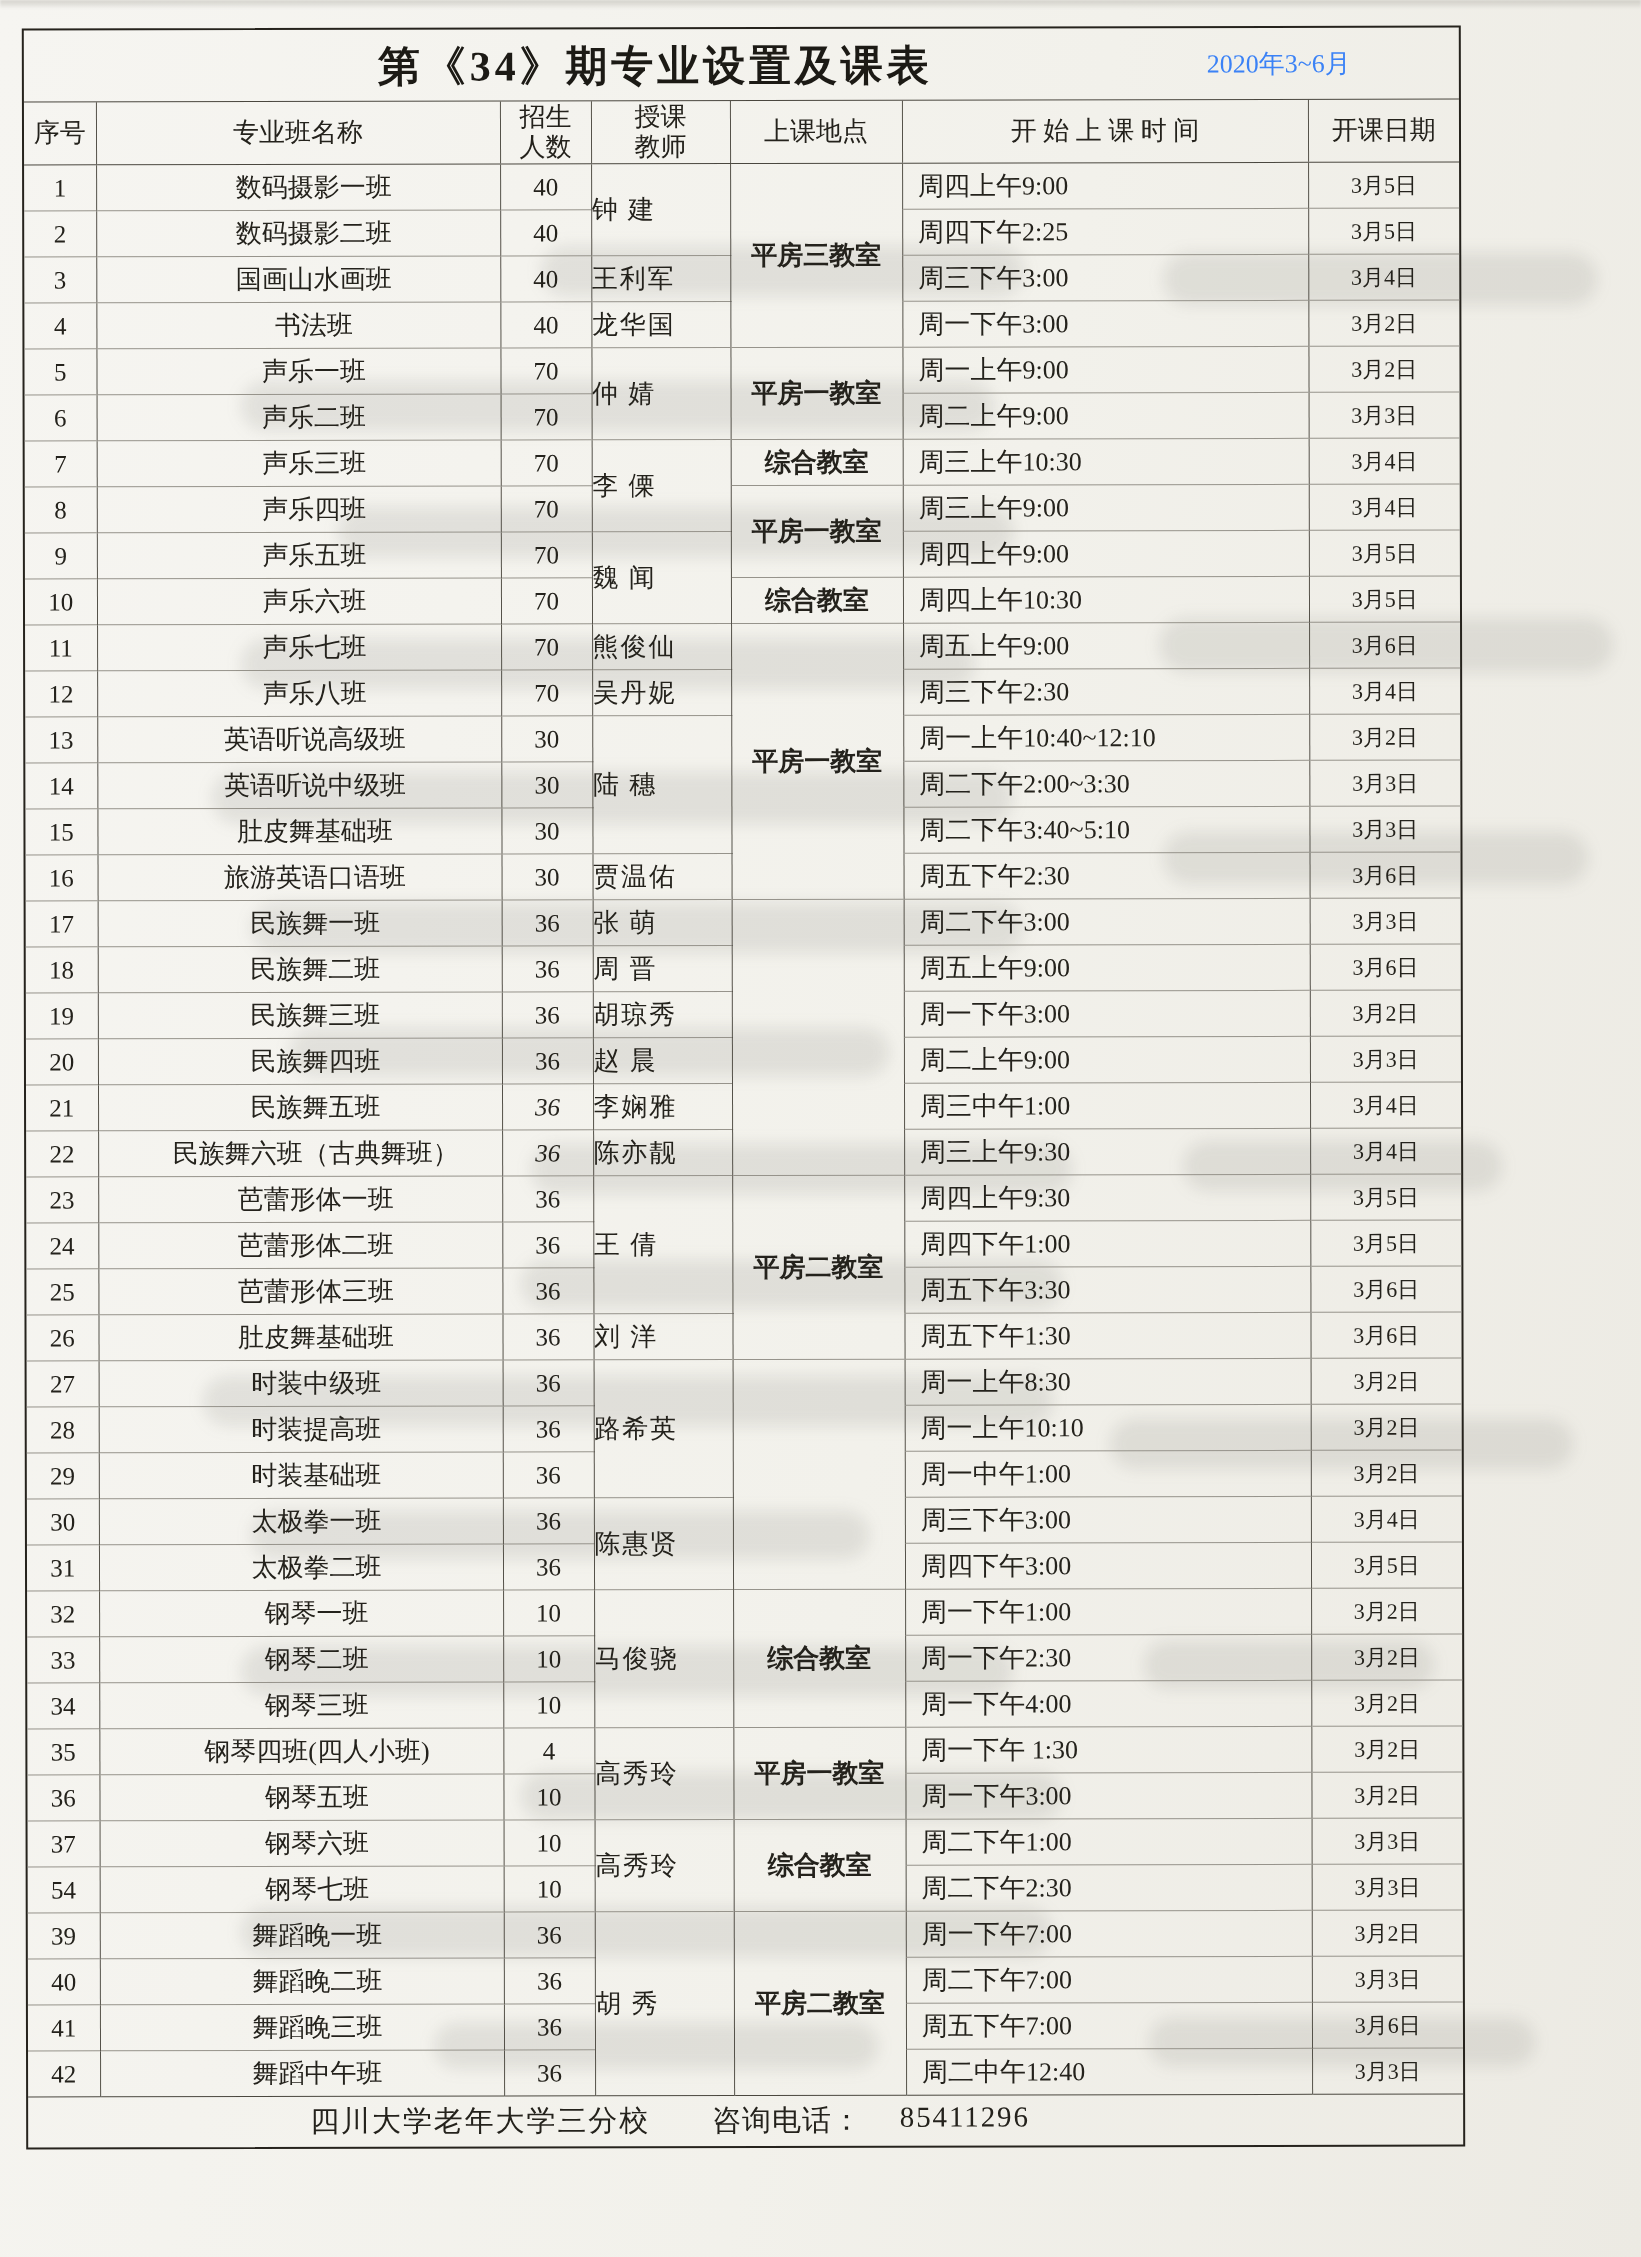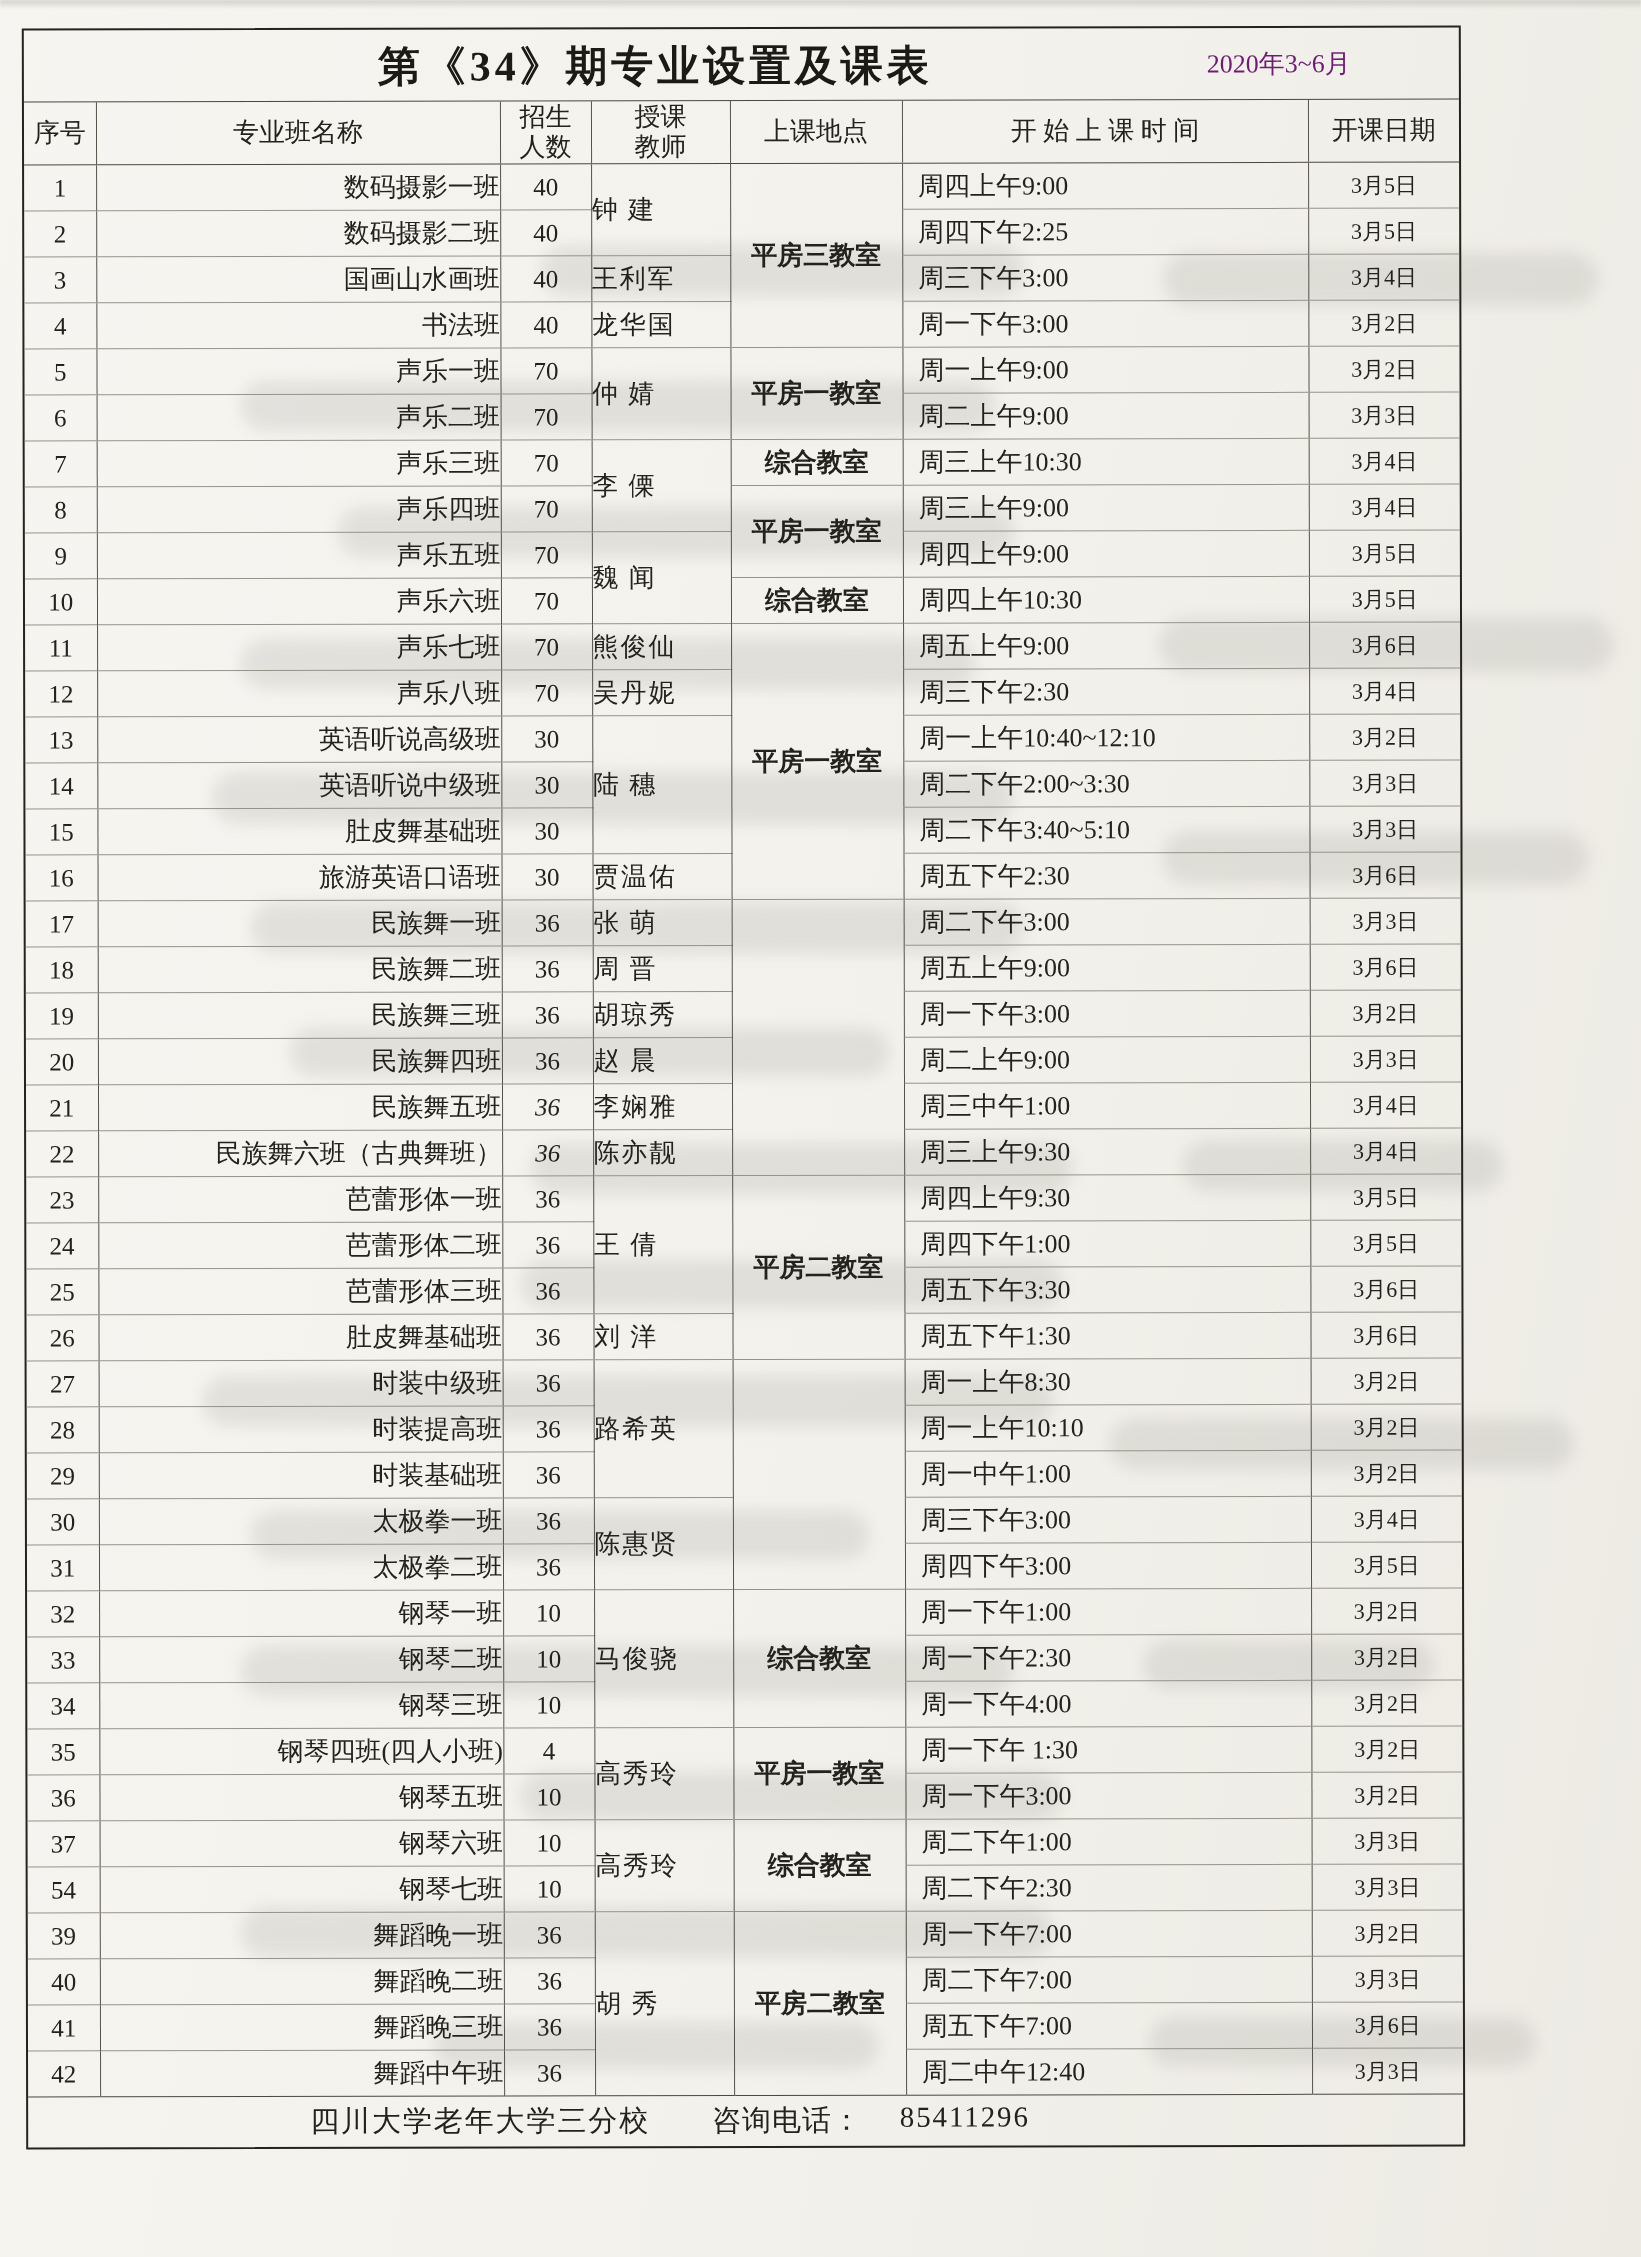--- a/index.html
+++ b/index.html
@@ -17,34 +17,34 @@
     border:2.9px solid #26231d;transform:rotate(-0.12deg);
     box-sizing:border-box;
   }
   .titlebar{position:relative;height:71px;border-bottom:1.9px solid #4a473f;}
   .doc-title{
     position:absolute;left:44%;top:52%;transform:translate(-50%,-50%);
     font-size:42px;font-weight:bold;letter-spacing:3.9px;color:#1c1a15;white-space:nowrap;
   }
   .doc-period{
     position:absolute;right:108px;top:50%;transform:translateY(-50%);
-    font-size:26px;color:#701a75;white-space:nowrap;
+    font-size:26px;color:#3b82f6;white-space:nowrap;
   }
   table{width:100%;border-collapse:collapse;table-layout:fixed;}
   col.c1{width:72px}col.c2{width:404px}col.c3{width:91px}
   col.c4{width:139px}col.c5{width:172px}col.c6{width:406px}
   th,td{padding:0;color:#24221c;overflow:hidden;}
   th{height:62px;font-size:26px;font-weight:normal;white-space:pre-line;
      border-bottom:1.9px solid #4a473f;line-height:1.15;}
   th,td{border-left:1.9px solid #55524a;}
   th:first-child,td.first{border-left:none;}
   tbody td{height:45px;font-size:26px;border-top:1px solid #96938b;}
   tbody tr:first-child td{border-top:none;}
   .c-no{text-align:center;font-size:25px;}
-  .c-name{text-align:right;padding-left:31px;white-space:nowrap;}
+  .c-name{text-align:center;padding-left:31px;white-space:nowrap;}
   .c-enroll{text-align:center;font-size:25px;}
   .c-enroll.ital{font-style:italic;}
   .c-teacher{text-align:left;letter-spacing:1.9px;white-space:nowrap;}
   .c-loc{text-align:center;white-space:nowrap;font-weight:bold;}
   .c-time{text-align:left;padding-left:15.4px;white-space:nowrap;}
   .c-date{text-align:center;font-size:22px;white-space:nowrap;}
   tfoot td{height:50px;border-top:1.9px solid #4a473f;font-size:29px;}
   .foot-wrap{display:flex;align-items:center;white-space:nowrap;}
   .foot-school{margin-left:282px;letter-spacing:1.9px;text-align:right;}
   .foot-phone{margin-left:62px;letter-spacing:1px;display:flex;gap:28px;}

